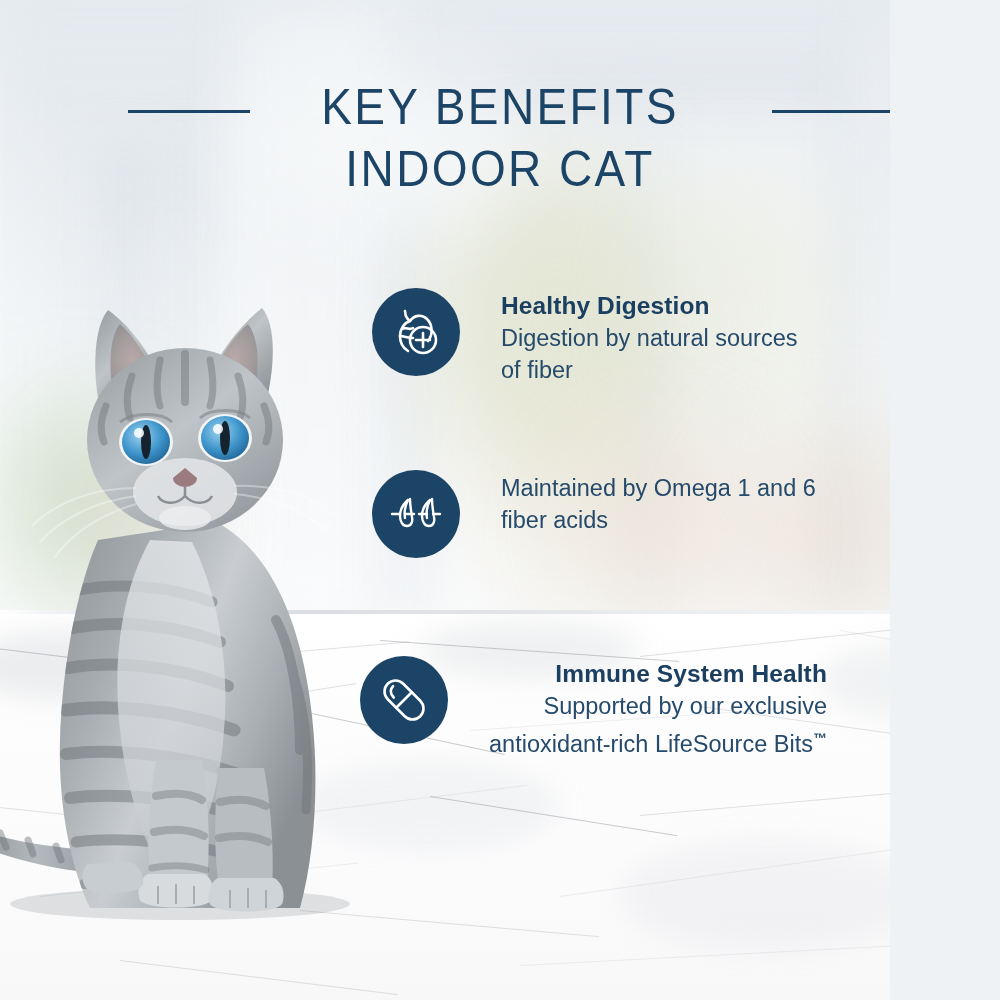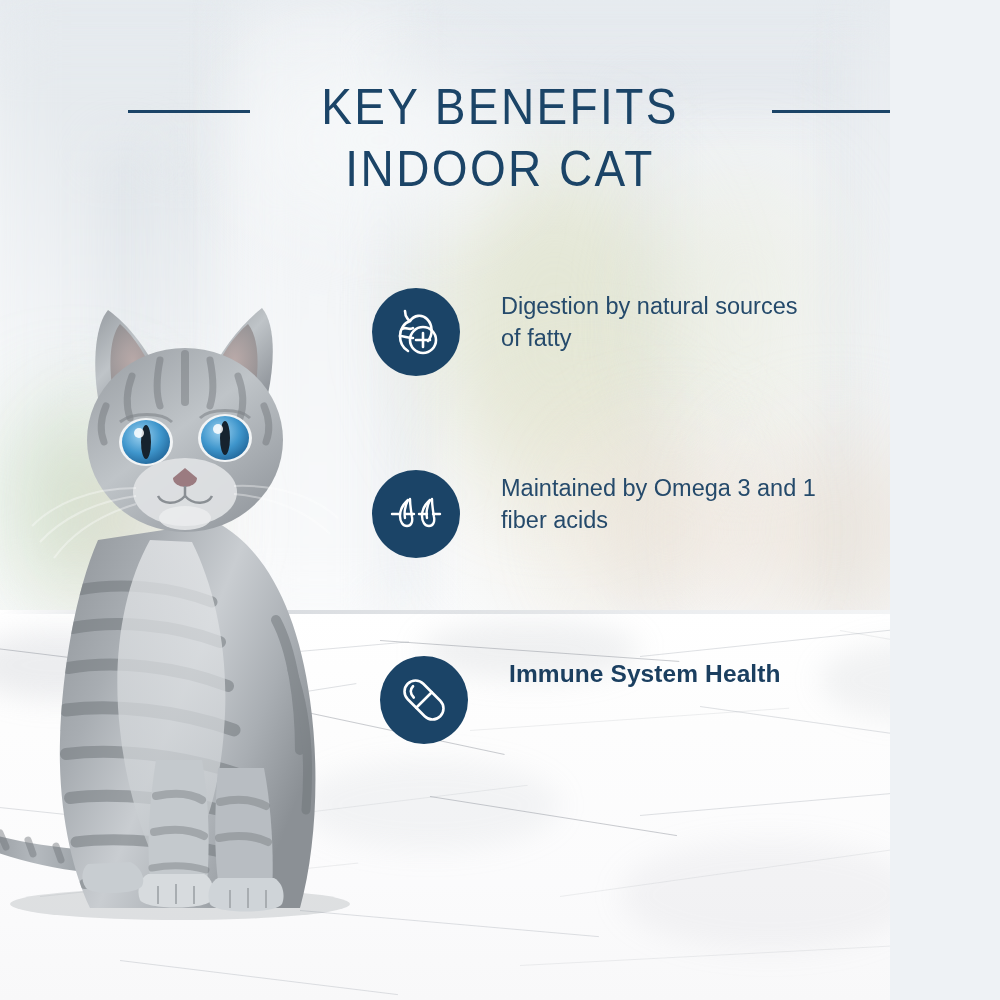--- a/index.html
+++ b/index.html
@@ -122,21 +122,21 @@
     font-size:23.5px;
     line-height:32px;
     color:#254a6b;
     letter-spacing:0px;
     max-width:470px;
   }
   .b-desc .tm { font-size:14px; vertical-align:super; font-weight:bold; }
 
   #benefit-digestion { left:372px; top:288px; }
   #benefit-skin      { left:372px; top:470px; }
-  #benefit-immune    { left:380px; top:656px;text-align:right; }
+  #benefit-immune    { left:360px; top:656px;text-align:right; }
 </style>
 </head>
 <body>
 
 <div id="stage">
 
   <div class="bg-base">
     <div class="bg-strip" style="left:0;top:0;width:1000px;height:70px;background:linear-gradient(180deg,#dfe5ea,#eef1f4);"></div>
     <div class="bg-strip" style="left:0;top:40px;width:240px;height:560px;background:linear-gradient(180deg,#e3e8ec,#f3f5f7 60%,#fafbfb);"></div>
     <div class="bg-strip" style="left:108px;top:150px;width:34px;height:230px;background:linear-gradient(180deg,#d8dee4,#e8ecef);"></div>
@@ -336,57 +336,62 @@
           <path d="M17 7 C 17 14, 22 17, 22 17 C 16 19, 12 25, 12 32 C 12 38, 15 44, 20 47"></path>
           <path d="M22 17 C 26 11, 34 10, 39 15 C 45 21, 45 31, 40 37"></path>
           <path d="M12 32 C 16 32, 20 34, 25 34"></path>
           <path d="M14 25 C 18 22, 21 27, 25 24"></path>
           <circle cx="35" cy="36" r="13"></circle>
           <path d="M35 29 v14 M28 36 h14"></path>
         </svg>
       </span>
     </div>
     <div class="texts">
+      <div class="b-title">Healthy Digestion</div>
       <div class="b-desc">
         <span>Digestion by natural sources</span><br>
-        <span>of fatty</span>
+        <span>of fiber</span>
       </div>
     </div>
   </div>
 
   <div class="benefit" id="benefit-skin">
     <div class="icon-circle">
       <span>
         <svg width="56" height="56" viewBox="0 0 56 56" fill="none" stroke="#ffffff" stroke-width="2.4" stroke-linecap="round" stroke-linejoin="round">
           <path d="M4 28 h7 M18 28 h8 M31 28 h8 M45 28 h7"></path>
           <path d="M20 14 C 14 19, 12 25, 12 30 C 12 36, 15 40, 19 40 C 23 40, 25 36, 24 31 C 23 25, 22 19, 22 13"></path>
           <path d="M20 14 C 17 20, 16 26, 17 32"></path>
           <path d="M42 14 C 36 19, 34 25, 34 30 C 34 36, 37 40, 41 40 C 45 40, 47 36, 46 31 C 45 25, 44 19, 44 13"></path>
           <path d="M42 14 C 39 20, 38 26, 39 32"></path>
         </svg>
       </span>
     </div>
     <div class="texts">
       <div class="b-desc">
-        <span>Maintained by Omega 3 and 1</span><br>
+        <span>Maintained by Omega 1 and 6</span><br>
         <span>fiber acids</span>
       </div>
     </div>
   </div>
 
   <div class="benefit" id="benefit-immune">
     <div class="icon-circle">
       <span>
         <svg width="56" height="56" viewBox="0 0 56 56" fill="none" stroke="#ffffff" stroke-width="2.6" stroke-linecap="round" stroke-linejoin="round">
           <g transform="rotate(-45 28 28)">
             <rect x="17" y="5" width="22" height="46" rx="11"></rect>
             <path d="M17 28 h22"></path>
             <path d="M22.5 19 C 22.5 13, 26 10.5, 30 10.5"></path>
           </g>
         </svg>
       </span>
     </div>
     <div class="texts">
       <div class="b-title">Immune System Health</div>
+      <div class="b-desc">
+        <span>Supported by our exclusive</span><br>
+        <span>antioxidant-rich LifeSource Bits</span><span class="tm">™</span>
+      </div>
     </div>
   </div>
 
 </div>
 
 </body></html>

